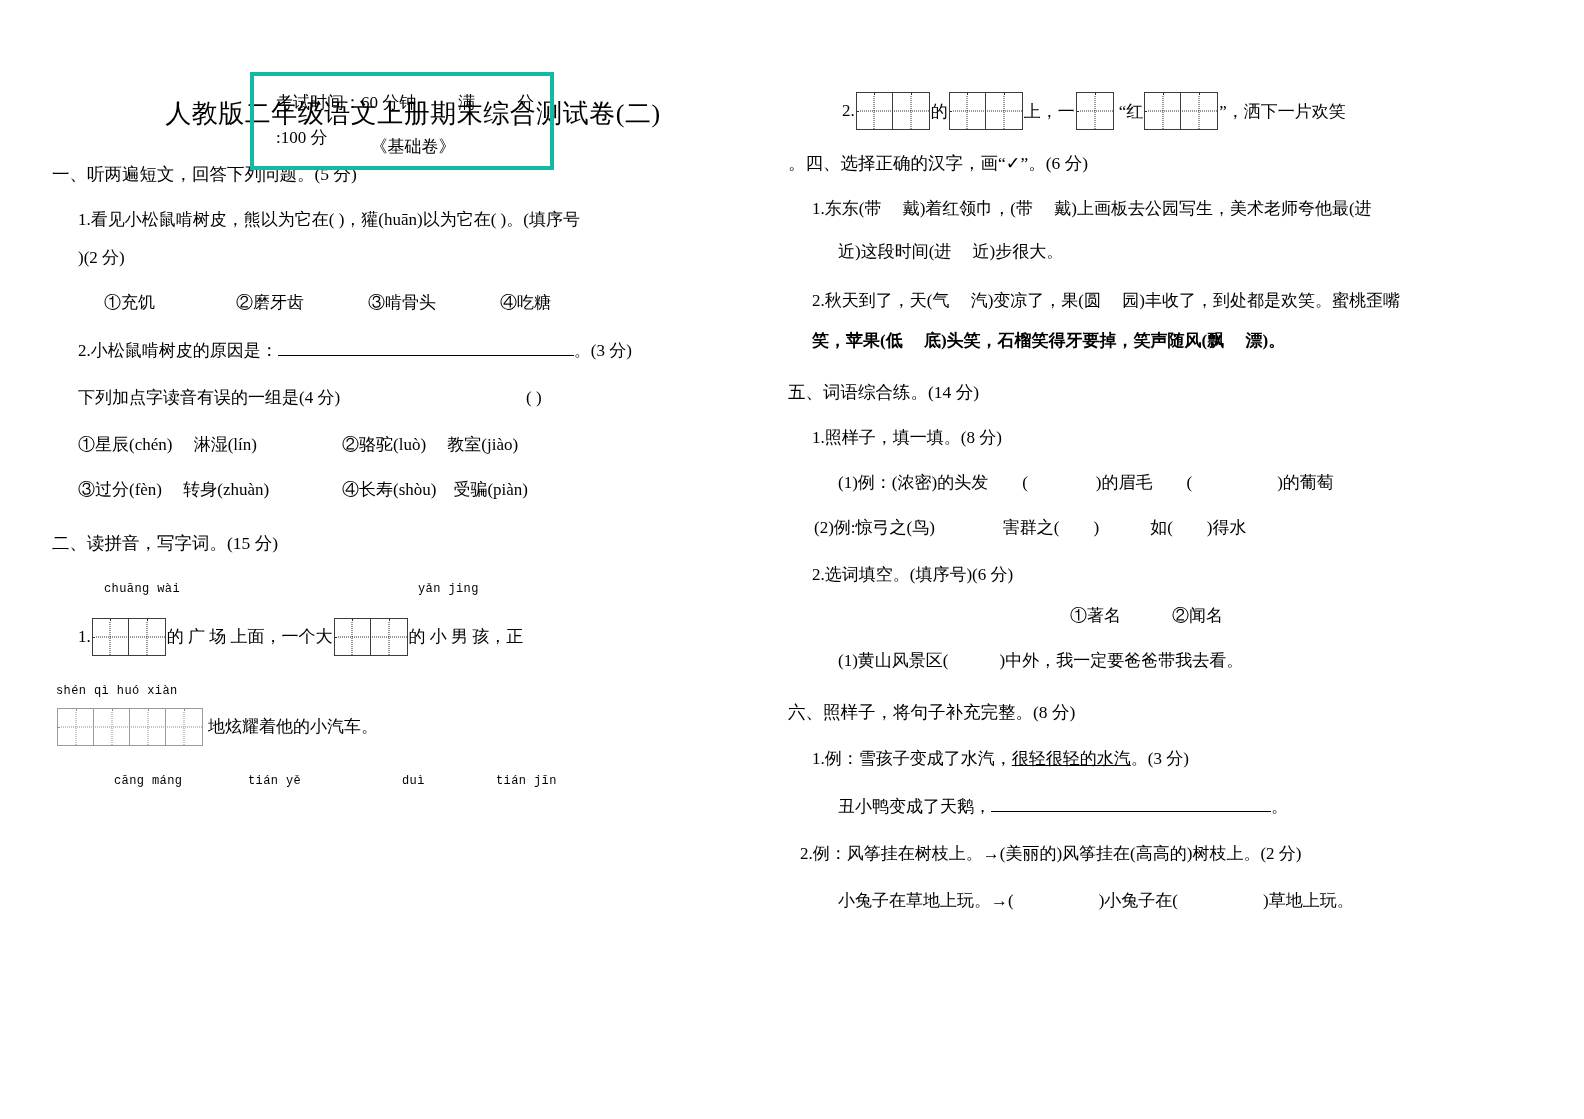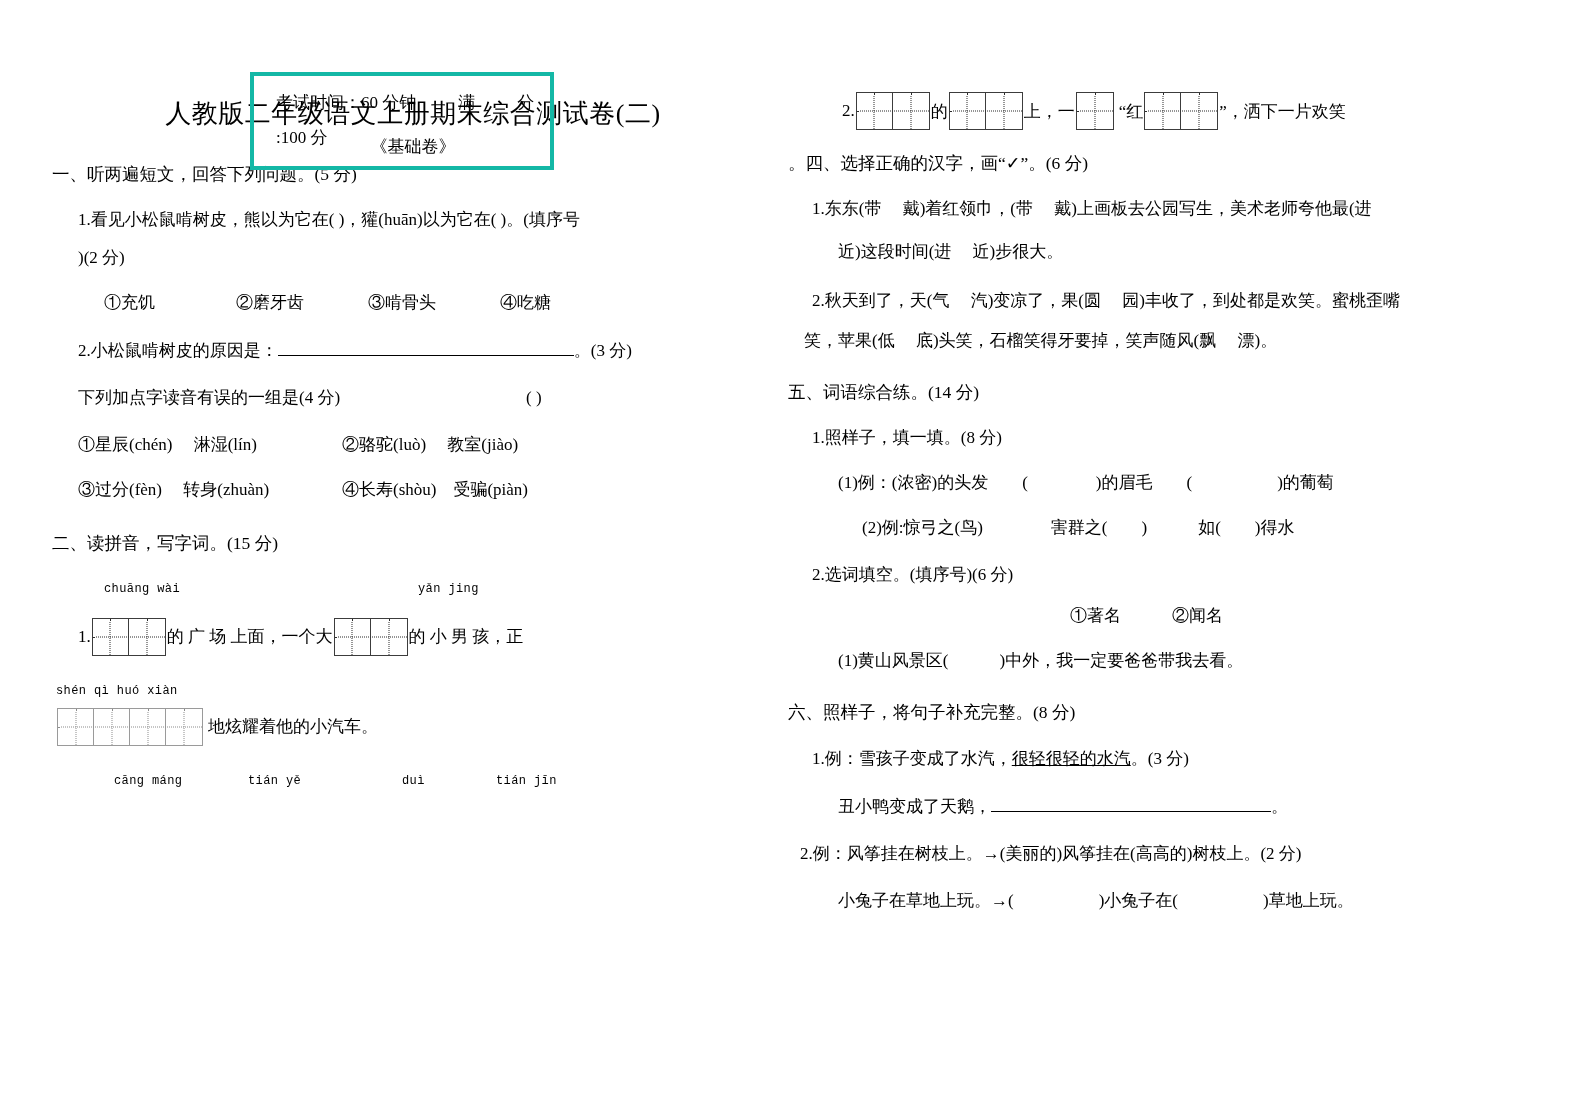--- a/index.html
+++ b/index.html
@@ -284,28 +284,28 @@
     </div>
 
     <div class="sec-head" style="margin-top:22px; margin-left:2px;">
       <span>。</span><span>四、选择正确的汉字，画“</span><span style="font-family:'DejaVu Sans',sans-serif; font-weight:bold;">✓</span><span>”。(6 分)</span>
     </div>
 
     <div class="q" style="margin-top:22px; margin-left:26px;">1.东东(带　 戴)着红领巾，(带　 戴)上画板去公园写生，美术老师夸他最(进</div>
     <div class="q" style="margin-top:20px; margin-left:52px;">近)这段时间(进　 近)步很大。</div>
 
     <div class="q" style="margin-top:26px; margin-left:26px;">2.秋天到了，天(气　 汽)变凉了，果(圆　 园)丰收了，到处都是欢笑。蜜桃歪嘴</div>
-    <div class="q" style="margin-top:18px; margin-left:18px;">笑，苹果(低　 底)头笑，石榴笑得牙要掉，笑声随风(飘　 漂)。</div>
+    <div class="q" style="margin-top:18px; margin-left:26px;font-weight:bold;">笑，苹果(低　 底)头笑，石榴笑得牙要掉，笑声随风(飘　 漂)。</div>
 
     <div class="sec-head" style="margin-top:28px; margin-left:2px;">五、词语综合练。(14 分)</div>
 
     <div class="q" style="margin-top:22px; margin-left:26px;">1.照样子，填一填。(8 分)</div>
 
     <div class="q" style="margin-top:22px; margin-left:52px;">(1)例：(浓密)的头发　　(　　　　)的眉毛　　(　　　　　)的葡萄</div>
-    <div class="q" style="margin-top:22px; margin-left:76px;">(2)例:惊弓之(鸟)　　　　害群之(　　)　　　如(　　)得水</div>
+    <div class="q" style="margin-top:22px; margin-left:28px;">(2)例:惊弓之(鸟)　　　　害群之(　　)　　　如(　　)得水</div>
 
     <div class="q" style="margin-top:24px; margin-left:26px;">2.选词填空。(填序号)(6 分)</div>
 
     <div class="q" style="margin-top:18px; margin-left:284px;">①著名　　　②闻名</div>
 
     <div class="q" style="margin-top:22px; margin-left:52px;">(1)黄山风景区(　　　)中外，我一定要爸爸带我去看。</div>
 
     <div class="sec-head" style="margin-top:28px; margin-left:2px;">六、照样子，将句子补充完整。(8 分)</div>
 
     <div class="q" style="margin-top:24px; margin-left:26px;">

